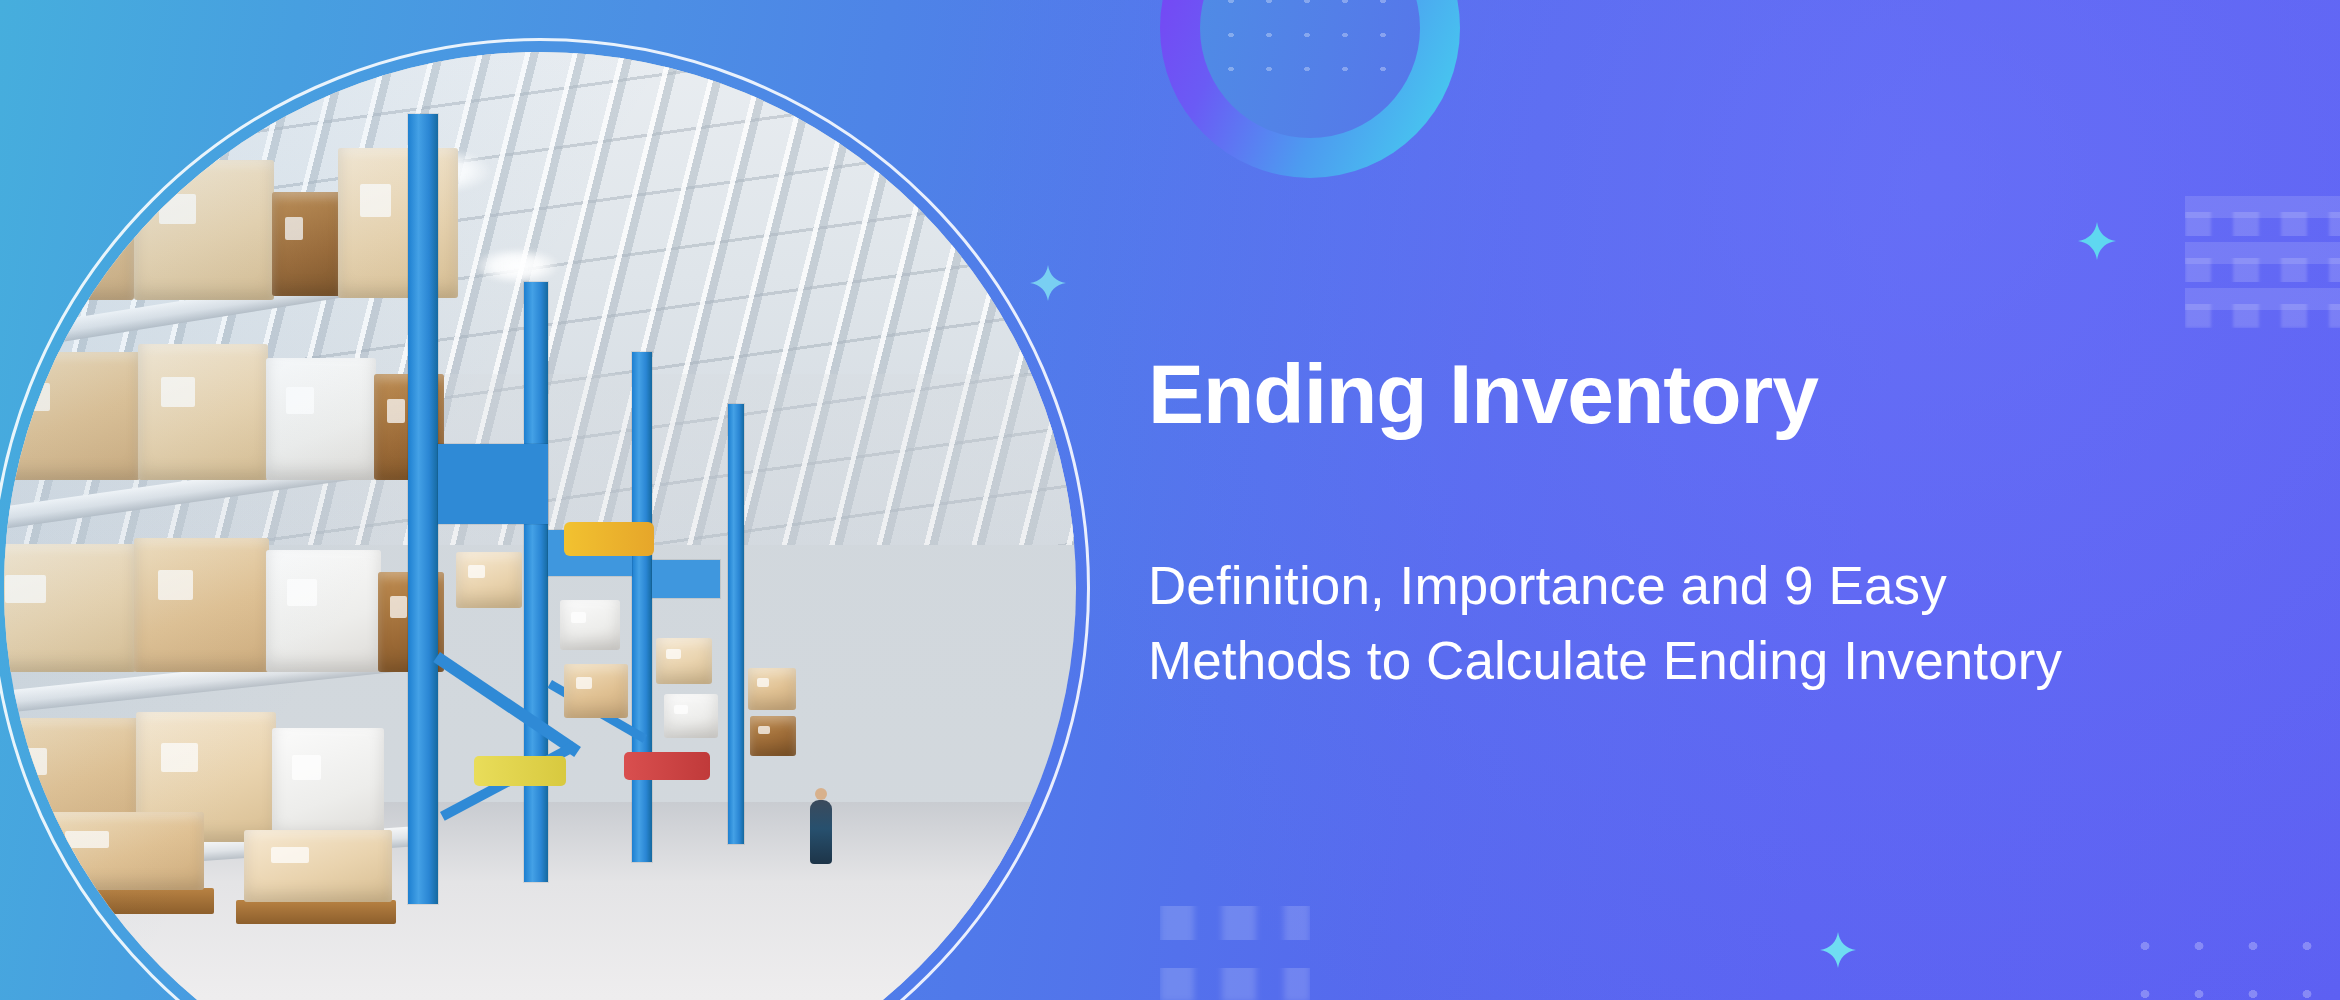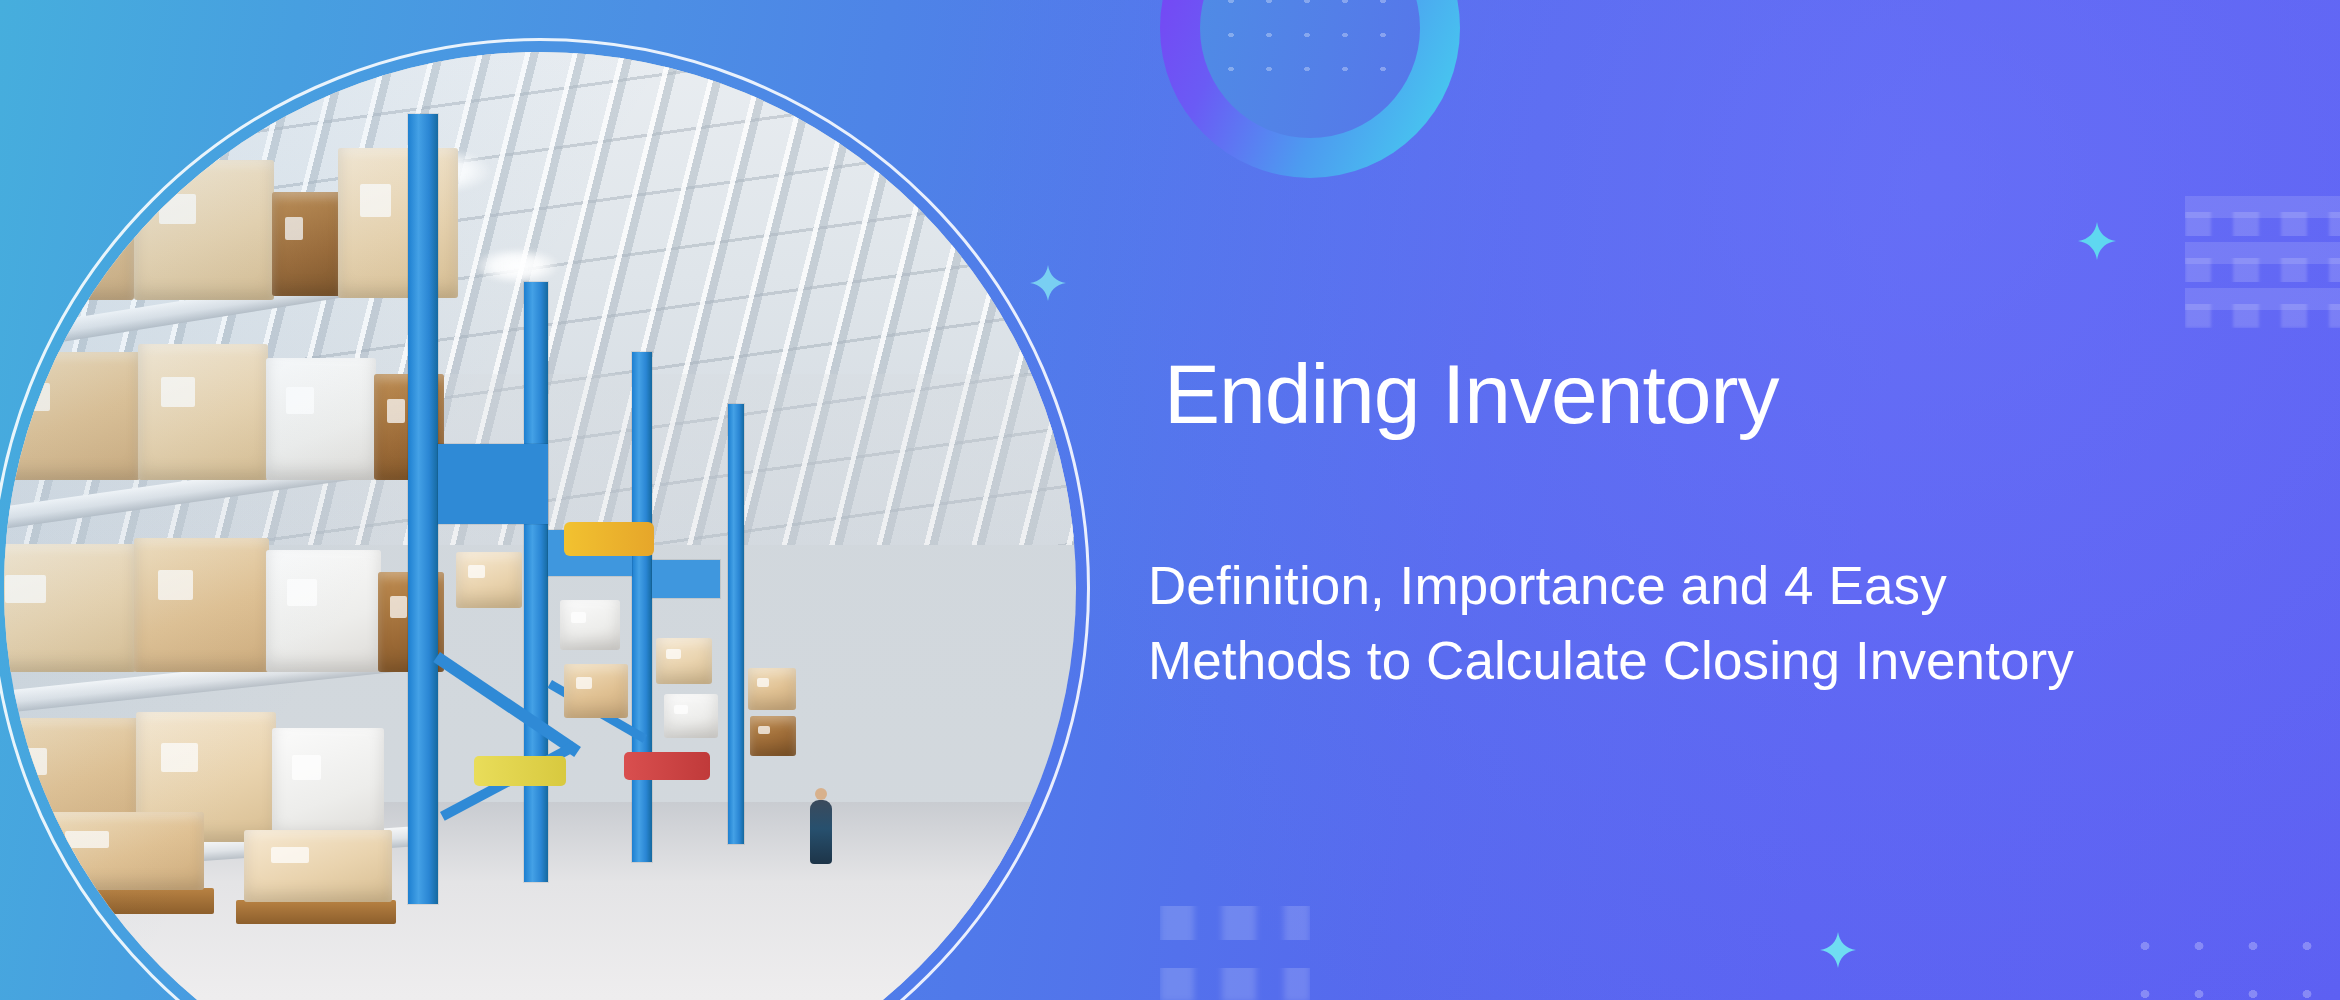--- a/index.html
+++ b/index.html
@@ -249,25 +249,25 @@
     color:#ffffff;
     font-size:40px;
     font-weight:700;
     letter-spacing:.2px;
     white-space:nowrap;
     text-shadow:0 1px 2px rgba(0,0,0,.06);
   }
 
   .headline{
     position:absolute;
-    left:16px; top:350px;
+    left:0; top:350px;
     color:#ffffff;
     font-size:84px;
     line-height:1.05;
-    font-weight:400;
+    font-weight:700;
     letter-spacing:-1px;
     white-space:nowrap;
   }
 
   .subline{
     position:absolute;
     left:0; top:548px;
     width:1060px;
     color:#ffffff;
     font-size:53px;
@@ -382,19 +382,19 @@
       </div>
     </div>
   </div>
 
   <div class="content">
 
 
     <h1 class="headline">Ending Inventory</h1>
 
     <div class="subline">
-      <span class="sub-row">Definition, Importance and 4 Easy</span>
-      <span class="sub-row">Methods to Calculate Closing Inventory</span>
+      <span class="sub-row">Definition, Importance and 9 Easy</span>
+      <span class="sub-row">Methods to Calculate Ending Inventory</span>
     </div>
 
   </div>
 
 </div>
 
 </body></html>

